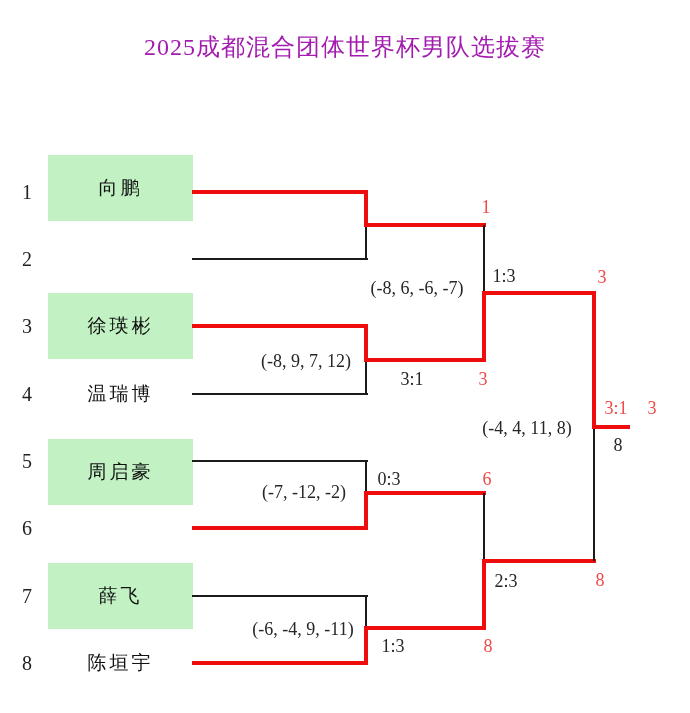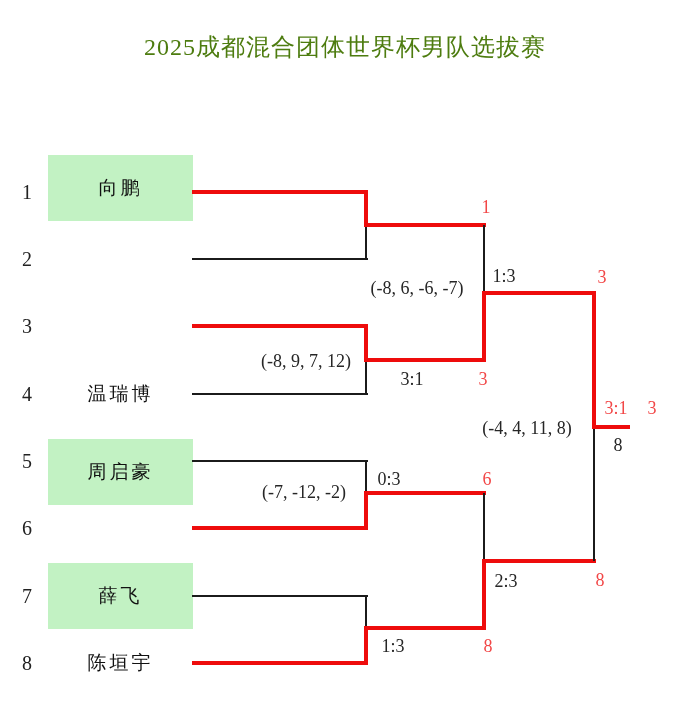--- a/index.html
+++ b/index.html
@@ -2,21 +2,21 @@
 <html><head>
 <meta charset="utf-8">
 <style>
   html,body { margin:0; padding:0; background:#ffffff; }
   .stage {
     position:relative; width:690px; height:713px; background:#ffffff;
     font-family:"Liberation Serif","DejaVu Serif",serif; overflow:hidden; color:#1c1c1c;
   }
   .title {
     position:absolute; top:31px; left:0; width:100%; text-align:center;
-    font-size:24px; letter-spacing:1px; color:#4d7c0f; white-space:nowrap;
+    font-size:24px; letter-spacing:1px; color:#a21caf; white-space:nowrap;
   }
   .seed {
     position:absolute; left:14px; width:26px; text-align:center;
     font-size:20px; transform:translateY(-50%); color:#222;
   }
   .pname {
     position:absolute; left:48px; width:145px; height:66px; transform:translateY(-50%);
     display:flex; align-items:center; justify-content:center;
     font-size:19px; letter-spacing:3px; color:#111;
   }
@@ -40,20 +40,21 @@
   <div class="seed" style="top:192px">1</div>
   <div class="seed" style="top:259px">2</div>
   <div class="seed" style="top:326px">3</div>
   <div class="seed" style="top:394px">4</div>
   <div class="seed" style="top:461px">5</div>
   <div class="seed" style="top:528px">6</div>
   <div class="seed" style="top:596px">7</div>
   <div class="seed" style="top:663px">8</div>
 
   <div class="pname green" style="top:188px">向鹏</div>
+  <div class="pname green" style="top:326px">徐瑛彬</div>
   <div class="pname" style="top:394px">温瑞博</div>
   <div class="pname green" style="top:472px">周启豪</div>
   <div class="pname green" style="top:596px">薛飞</div>
   <div class="pname" style="top:663px">陈垣宇</div>
 
   <div class="ln red" style="left:192px;top:190px;width:176px;height:4px"></div>
   <div class="ln black" style="left:192px;top:258px;width:176px;height:2px"></div>
   <div class="ln red" style="left:192px;top:324px;width:176px;height:4px"></div>
   <div class="ln black" style="left:192px;top:393px;width:176px;height:2px"></div>
   <div class="ln black" style="left:192px;top:460px;width:176px;height:2px"></div>
@@ -91,20 +92,21 @@
   <div class="lbl red-lbl" style="left:486px;top:207px">1</div>
 
   <div class="lbl" style="left:306px;top:361px">(-8, 9, 7, 12)</div>
   <div class="lbl" style="left:412px;top:379px">3:1</div>
   <div class="lbl red-lbl" style="left:483px;top:379px">3</div>
 
   <div class="lbl" style="left:304px;top:492px">(-7, -12, -2)</div>
   <div class="lbl" style="left:389px;top:479px">0:3</div>
   <div class="lbl red-lbl" style="left:487px;top:479px">6</div>
 
+  <div class="lbl" style="left:303px;top:629px">(-6, -4, 9, -11)</div>
   <div class="lbl" style="left:393px;top:646px">1:3</div>
   <div class="lbl red-lbl" style="left:488px;top:646px">8</div>
 
   <div class="lbl" style="left:417px;top:288px">(-8, 6, -6, -7)</div>
   <div class="lbl" style="left:504px;top:276px">1:3</div>
   <div class="lbl red-lbl" style="left:602px;top:277px">3</div>
 
   <div class="lbl" style="left:506px;top:581px">2:3</div>
   <div class="lbl red-lbl" style="left:600px;top:580px">8</div>
 

